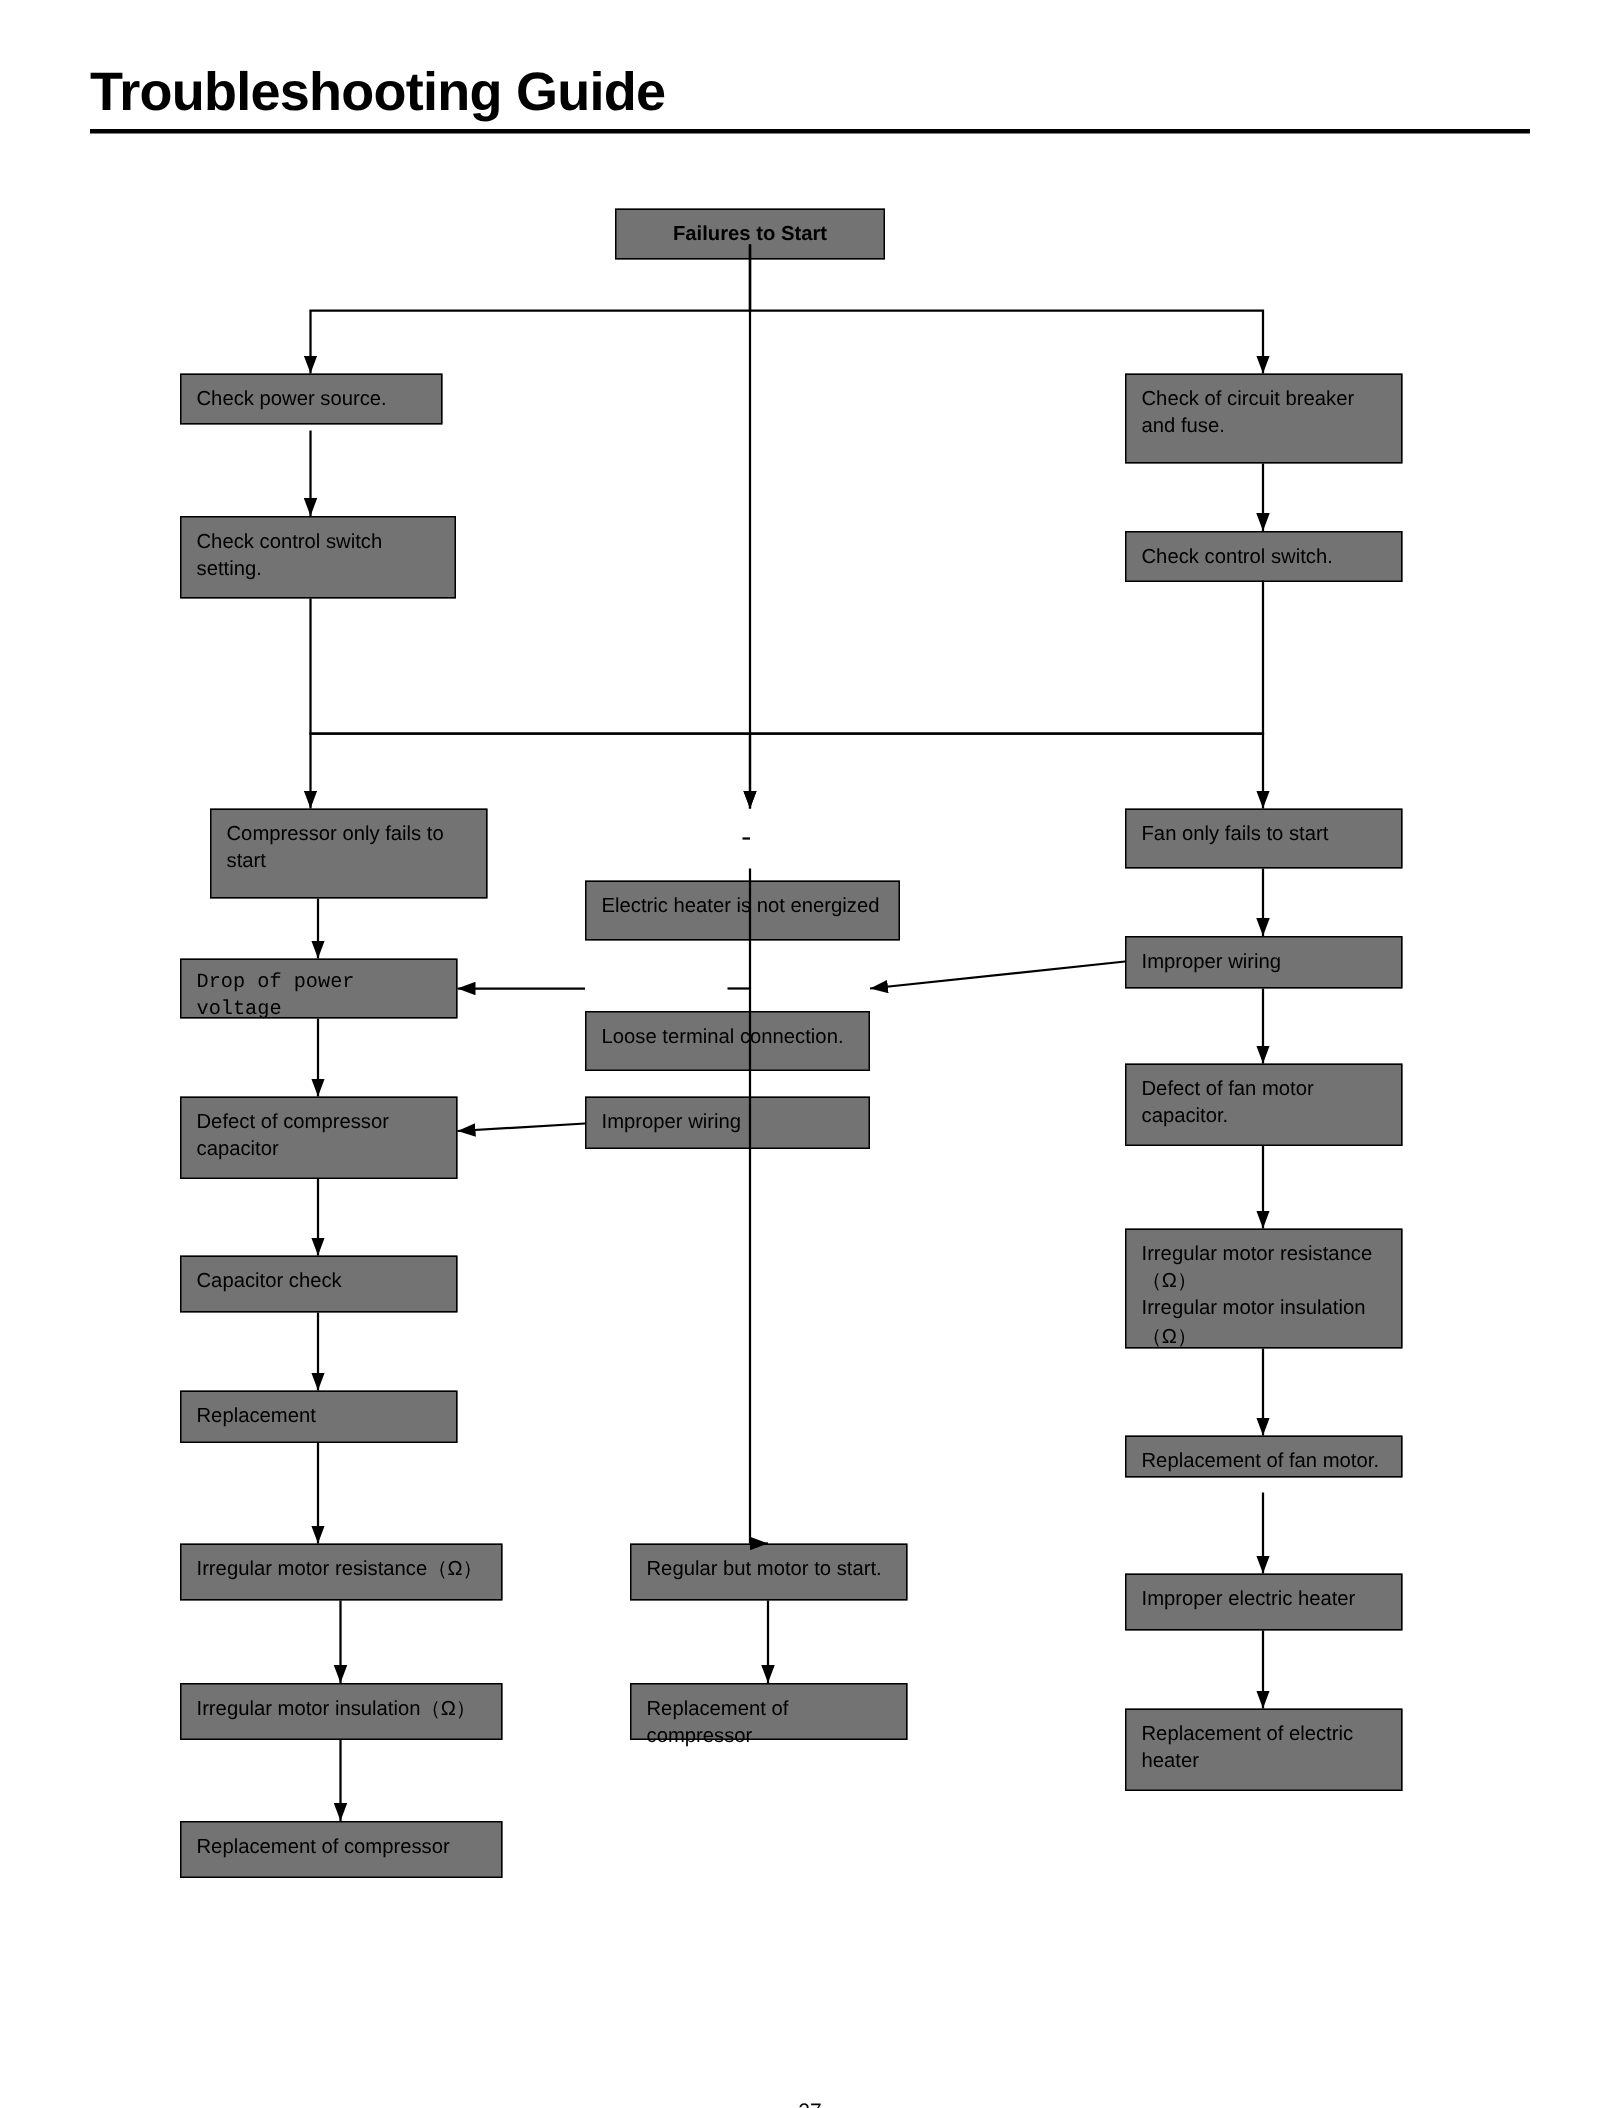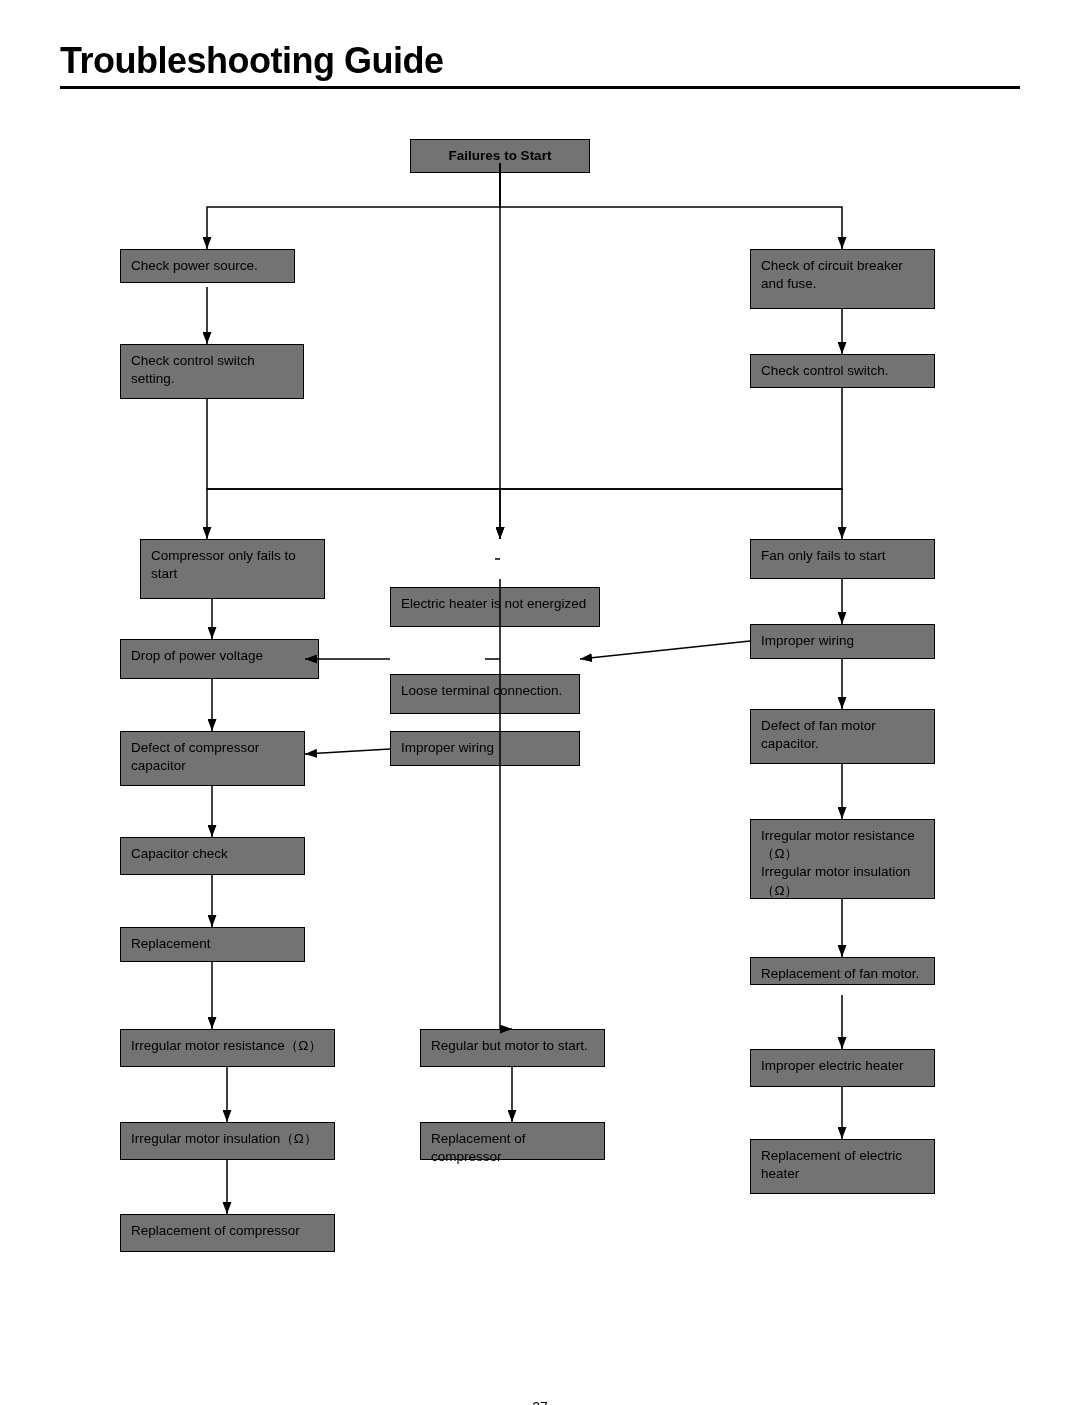--- a/index.html
+++ b/index.html
@@ -72,21 +72,21 @@
   <div class="box" style="left:690px; top:130px; width:185px; height:60px;">Check of circuit breaker and fuse.</div>
 
   <div class="box" style="left:690px; top:235px; width:185px;">Check control switch.</div>
 
   <div class="box" style="left:60px; top:420px; width:185px; height:60px;margin-left:20px;">Compressor only fails to start</div>
 
   <div class="box" style="left:330px; top:420px; width:210px; height:40px;margin-top:48px;">Electric heater is not energized</div>
 
   <div class="box" style="left:690px; top:420px; width:185px; height:40px;">Fan only fails to start</div>
 
-  <div class="box" style="left:60px; top:520px; width:199px; height:40px;">Drop of power voltage</div>
+  <div class="box" style="left:60px; top:520px; width:185px; height:40px;font-family:Liberation Mono, monospace;">Drop of power voltage</div>
 
   <div class="box" style="left:330px; top:520px; width:190px; height:40px;margin-top:35px;">Loose terminal connection.</div>
 
   <div class="box" style="left:690px; top:505px; width:185px; height:35px;">Improper wiring</div>
 
   <div class="box" style="left:60px; top:612px; width:185px; height:55px;">Defect of compressor capacitor</div>
 
   <div class="box" style="left:330px; top:612px; width:190px; height:35px;">Improper wiring</div>
 
   <div class="box" style="left:690px; top:590px; width:185px; height:55px;">Defect of fan motor capacitor.</div>

